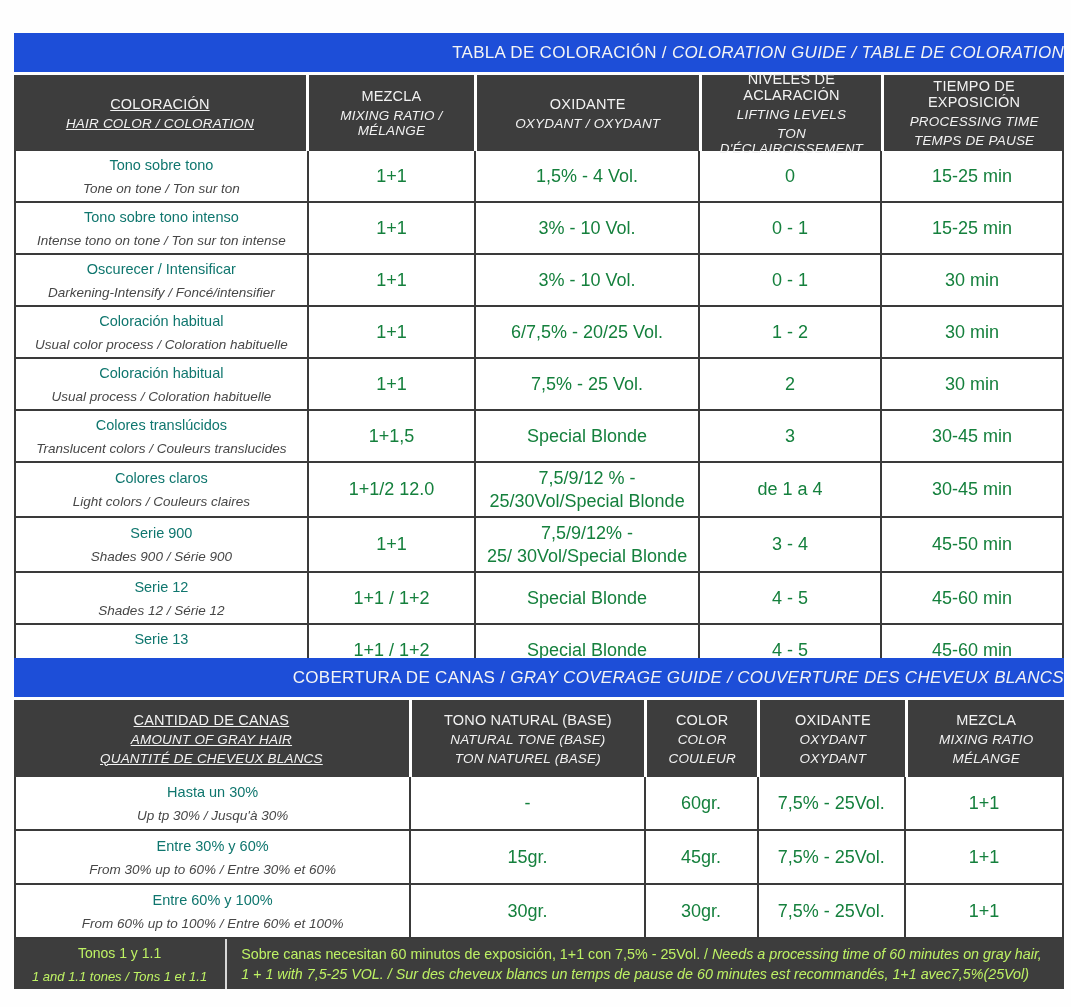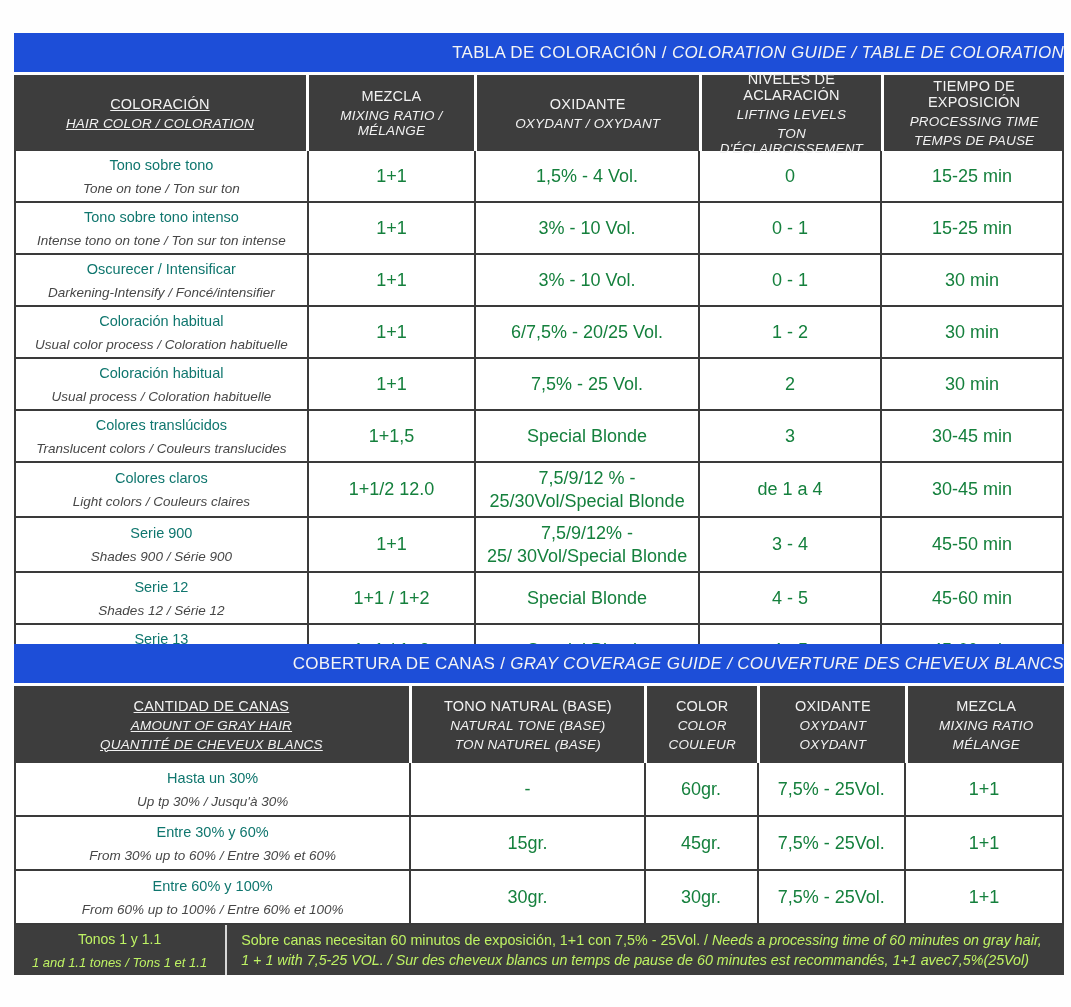--- a/index.html
+++ b/index.html
@@ -14,21 +14,21 @@
     height: 1007px;
     background: #fefefe;
     overflow: hidden;
   }
   .tbl {
     position: absolute;
     left: 14px;
     width: 1050px;
   }
   #table1 { top: 33px; }
-  #table2 { top: 644px; }
+  #table2 { top: 658px; }
 
   .title-band {
     background: #1d4ed8;
     color: #f4f4f4;
     height: 39px;
     display: flex;
     align-items: center;
     justify-content: flex-end;
     font-size: 17px;
     letter-spacing: 0.3px;

